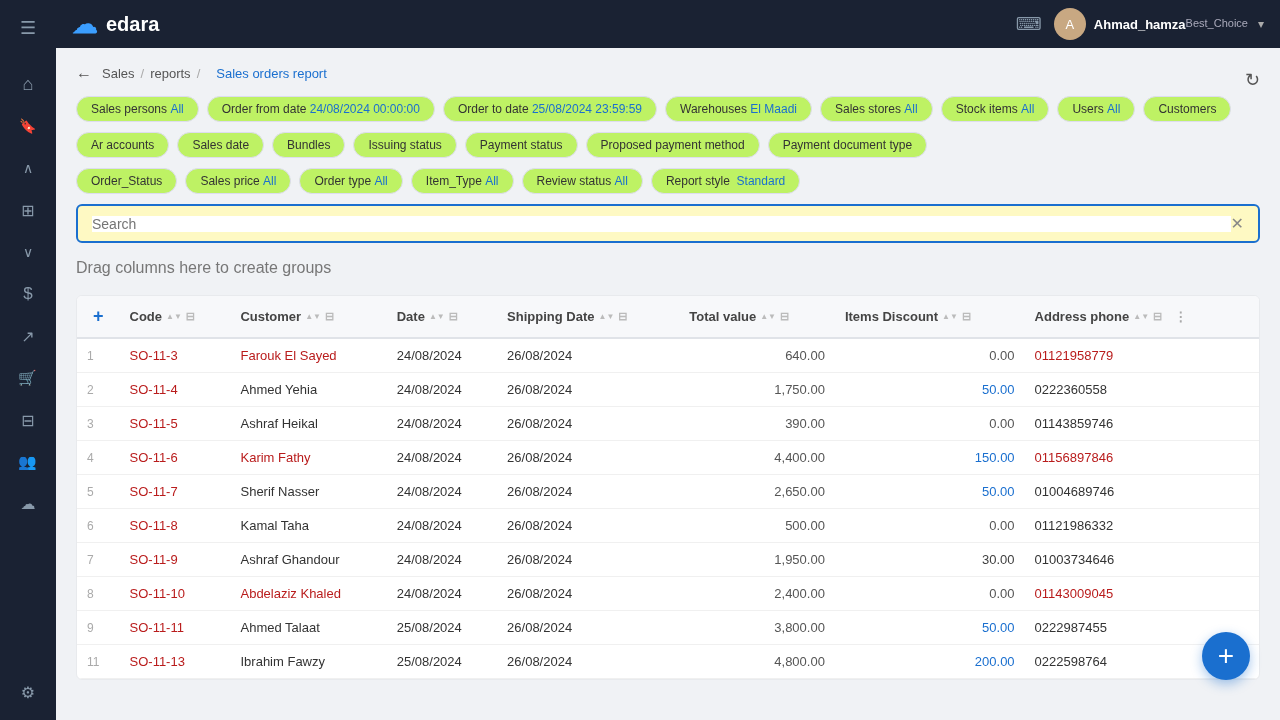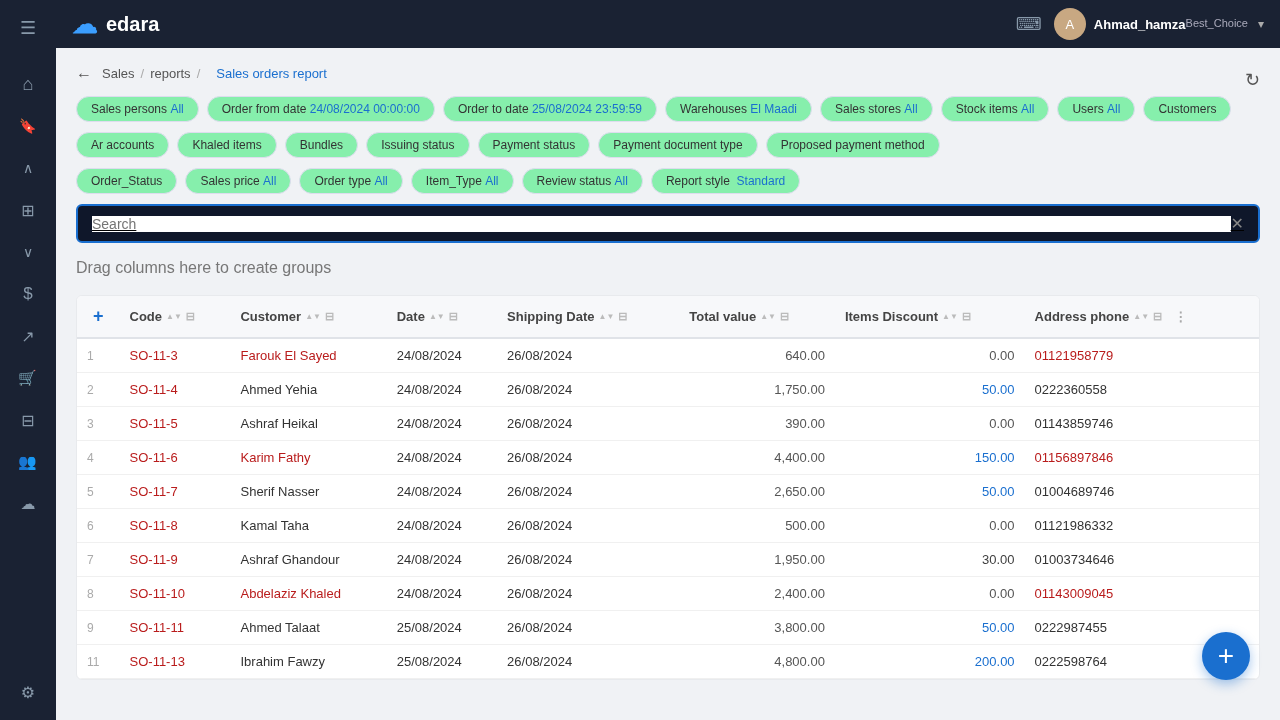--- a/index.html
+++ b/index.html
@@ -95,40 +95,39 @@
     }
     .breadcrumb-row {
       display: flex; align-items: center; width: 100%;
     }
 
     
     .filter-chips {
       display: flex; flex-wrap: wrap; gap: 8px; margin-bottom: 10px;
     }
     .chip {
-      background: #86efac;
+      background: #bef264;
       border: 1px solid #dde;
       border-radius: 20px;
       padding: 5px 14px;
       font-size: 12px;
       color: #333;
       cursor: pointer;
       white-space: nowrap;
     }
     .chip .chip-val { color: #1a6fcf; font-weight: 500; }
 
     
     .search-container {
-      background: #0f172a;
+      background: #fef9c3;
       border: 2px solid #1a6fcf;
       border-radius: 6px;
       padding: 8px 14px;
       display: flex; align-items: center;
       margin-bottom: 12px;
-      text-decoration: underline;
     }
     .search-container input {
       border: none; outline: none; flex: 1; font-size: 14px; color: #333;
     }
     .search-clear { color: #888; cursor: pointer; font-size: 16px; }
 
     
     .drag-zone {
       font-size: 16px; color: #777; margin-bottom: 14px; padding: 4px 0;
     }
@@ -250,26 +249,26 @@
         <div class="chip">Order to date <span class="chip-val">25/08/2024 23:59:59</span></div>
         <div class="chip">Warehouses <span class="chip-val">El Maadi</span></div>
         <div class="chip">Sales stores <span class="chip-val">All</span></div>
         <div class="chip">Stock items <span class="chip-val">All</span></div>
         <div class="chip">Users <span class="chip-val">All</span></div>
         <div class="chip">Customers</div>
       </div>
 
       <div class="filter-chips">
         <div class="chip">Ar accounts</div>
-        <div class="chip">Khaled items</div>
+        <div class="chip">Sales date</div>
         <div class="chip">Bundles</div>
         <div class="chip">Issuing status</div>
         <div class="chip">Payment status</div>
+        <div class="chip">Proposed payment method</div>
         <div class="chip">Payment document type</div>
-        <div class="chip">Proposed payment method</div>
       </div>
 
       <div class="filter-chips">
         <div class="chip">Order_Status</div>
         <div class="chip">Sales price <span class="chip-val">All</span></div>
         <div class="chip">Order type <span class="chip-val">All</span></div>
         <div class="chip">Item_Type <span class="chip-val">All</span></div>
         <div class="chip">Review status <span class="chip-val">All</span></div>
         <div class="chip">Report style &nbsp;<span class="chip-val">Standard</span></div>
       </div>

